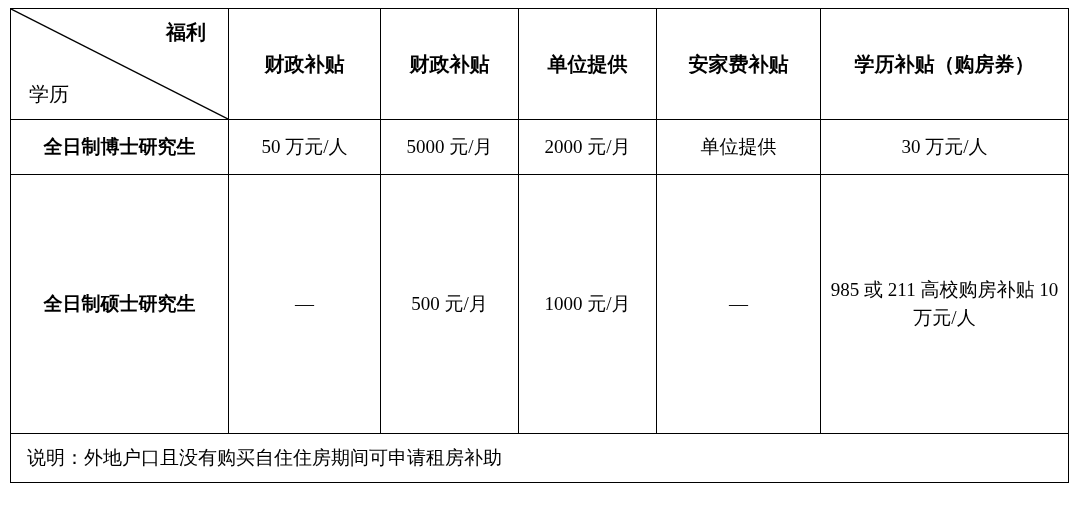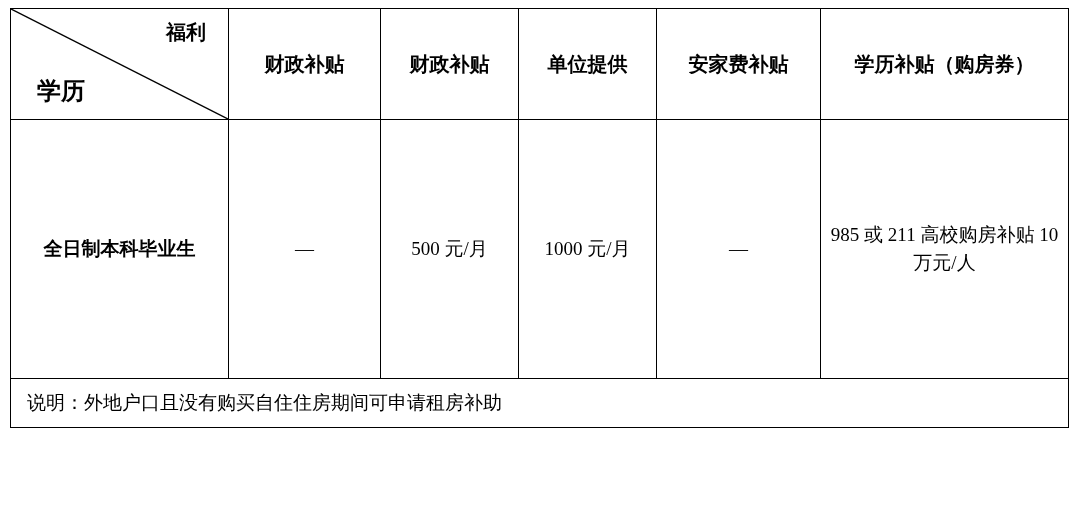--- a/index.html
+++ b/index.html
@@ -63,23 +63,23 @@
   td.corner .tr-label {
     position: absolute;
     top: 8px;
     right: 22px;
     font-weight: bold;
     font-size: 20px;
   }
   td.corner .bl-label {
     position: absolute;
     bottom: 10px;
-    left: 26px;
-    font-weight: bold;
-    font-size: 24px;
+    left: 18px;
+    font-weight: normal;
+    font-size: 20px;
   }
 
   tr.row td {
     height: 54px;
   }
   td.deg {
     font-weight: bold;
     font-size: 20px;
     text-align: left;
     padding-left: 14px;
@@ -123,24 +123,32 @@
           <span class="tr-label">福利</span>
           <span class="bl-label">学历</span>
         </td>
         <td>财政补贴</td>
         <td>财政补贴</td>
         <td>单位提供</td>
         <td>安家费补贴</td>
         <td>学历补贴（购房券）</td>
       </tr>
 
+      <tr class="row">
+        <td class="deg">全日制博士研究生</td>
+        <td>50 万元/人</td>
+        <td>5000 元/月</td>
+        <td>2000 元/月</td>
+        <td>单位提供</td>
+        <td>30 万元/人</td>
+      </tr>
 
 
       <tr class="row tall">
-        <td class="deg">全日制本科毕业生</td>
+        <td class="deg">全日制硕士研究生</td>
         <td>—</td>
         <td>500 元/月</td>
         <td>1000 元/月</td>
         <td>—</td>
         <td class="multi">985 或 211 高校购房补贴 10 万元/人</td>
       </tr>
 
       <tr class="note">
         <td colspan="6">说明：外地户口且没有购买自住住房期间可申请租房补助</td>
       </tr>

